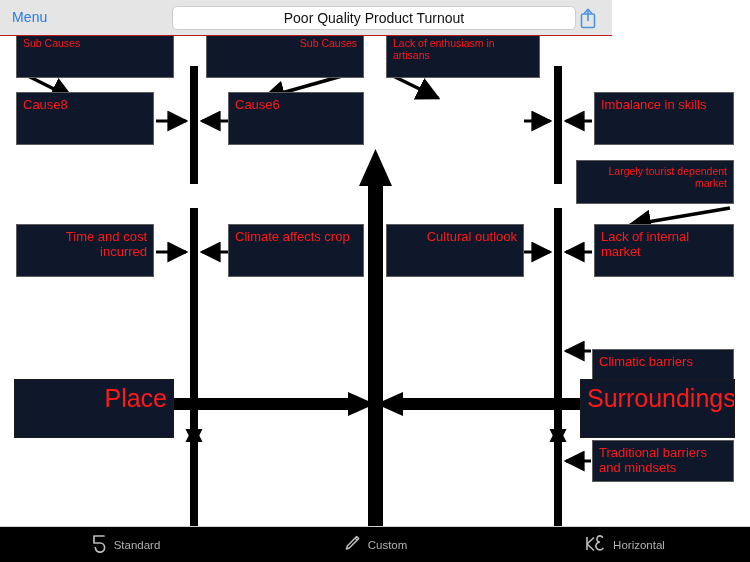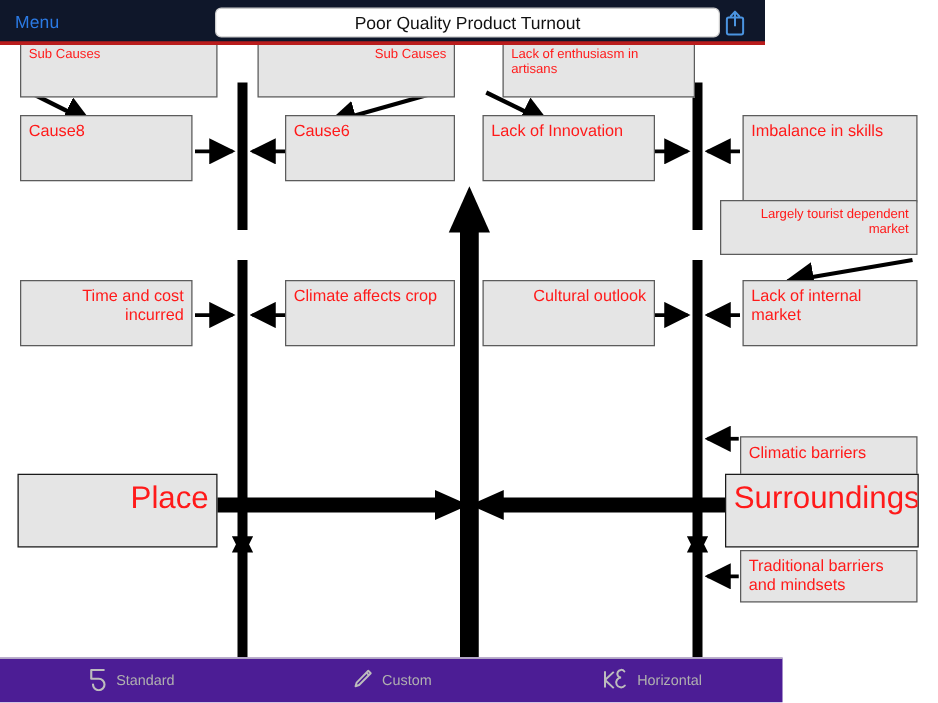--- a/index.html
+++ b/index.html
@@ -8,22 +8,22 @@
     background:#ffffff;
     font-family:"Liberation Sans",sans-serif;
     overflow:hidden;
     -webkit-font-smoothing:antialiased;
   }
   #app{position:relative;width:750px;height:562px;background:#fff;}
 
   
   .topbar{
     position:absolute;left:0;top:0;width:612px;height:36px;
-    background:#0f172a;
-    border-bottom:3px solid #b91c1c;
+    background:#e5e5e5;
+    border-bottom:1px solid #b91c1c;
     box-sizing:border-box;
   }
   .menu-btn{
     position:absolute;left:12px;top:9px;
     font-size:14px;color:#2b7ae4;letter-spacing:.1px;
     cursor:pointer;
   }
   .title-field{
     position:absolute;left:172px;top:6px;width:404px;height:24px;
     background:#ffffff;border:1px solid #cdcdcd;border-radius:5px;
@@ -39,21 +39,21 @@
   
   .canvas{
     position:absolute;left:0;top:36px;width:750px;height:490px;
     background:#ffffff;overflow:hidden;
   }
   .canvas svg{position:absolute;left:0;top:0;}
 
   
   .box{
     position:absolute;
-    background:#e5e5e5;
+    background:#0f172a;
     border:1px solid #5c5c5c;
     box-sizing:border-box;
     color:#ff1a1a;
     font-size:12.5px;
     line-height:1.18;
     padding:4px 6px;
     display:flex;
     cursor:pointer;
     overflow:hidden;
   }
@@ -64,22 +64,22 @@
   .al-r span{text-align:right;}
   .al-c{justify-content:center;}
   .al-c span{text-align:center;}
   .v-t{align-items:flex-start;}
   .f-small{font-size:10.5px;}
   .f-mid{font-size:13px;}
   .f-huge{font-size:25px;}
 
   
   .toolbar{
-    position:absolute;left:0;bottom:0;width:626px;height:36px;
-    background:#4c1d95;border-top:1px solid #d2d2d2;
+    position:absolute;left:0;bottom:0;width:750px;height:36px;
+    background:#000000;border-top:1px solid #d2d2d2;
     display:flex;align-items:center;box-sizing:border-box;
   }
   .tb-item{
     flex:1;display:flex;align-items:center;justify-content:center;
     gap:7px;color:#b0b0b0;font-size:11.5px;cursor:pointer;height:36px;
   }
   .tb-item.active{color:#3b87e8;}
   .tb-ico{display:block;}
 </style>
 </head>
@@ -173,37 +173,34 @@
     </svg>
 
     <div class="box al-l v-t f-small" style="left:16px;top:-4px;width:158px;height:46px;">
       <span>Sub Causes</span>
     </div>
 
     <div class="box al-r v-t f-small" style="left:206px;top:-4px;width:158px;height:46px;">
       <span>Sub Causes</span>
     </div>
 
-    <div class="box al-l v-t f-small" style="left:402px;top:-4px;width:154px;height:46px;">
+    <div class="box al-l v-t f-small" style="left:386px;top:-4px;width:154px;height:46px;">
       <span>Lack of enthusiasm in artisans</span>
     </div>
 
     <div class="box al-l v-t f-mid" style="left:16px;top:56px;width:138px;height:53px;">
       <span>Cause8</span>
     </div>
 
     <div class="box al-l v-t f-mid" style="left:228px;top:56px;width:136px;height:53px;">
       <span>Cause6</span>
     </div>
 
-    <div class="box al-l v-t f-mid" style="left:386px;top:56px;width:138px;height:53px;">
-      <span>Lack of Innovation</span>
-    </div>
-
-    <div class="box al-l v-t f-mid" style="left:594px;top:56px;width:140px;height:70px;">
+
+    <div class="box al-l v-t f-mid" style="left:594px;top:56px;width:140px;height:53px;">
       <span>Imbalance in skills</span>
     </div>
 
     <div class="box al-r v-t f-small" style="left:576px;top:124px;width:158px;height:44px;">
       <span>Largely tourist dependent market</span>
     </div>
 
     <div class="box al-r v-t f-mid" style="left:16px;top:188px;width:138px;height:53px;">
       <span>Time and cost incurred</span>
     </div>

